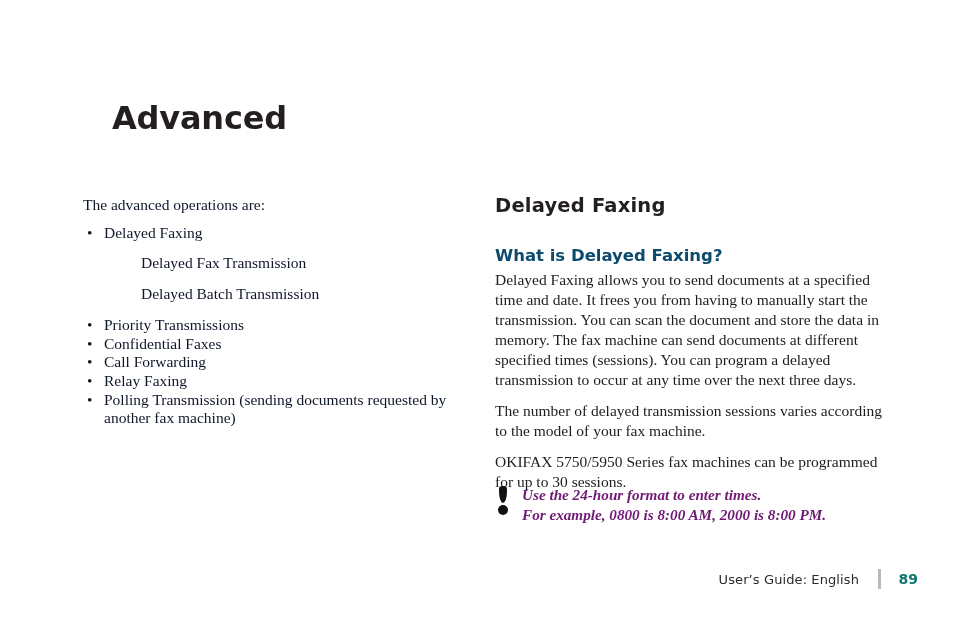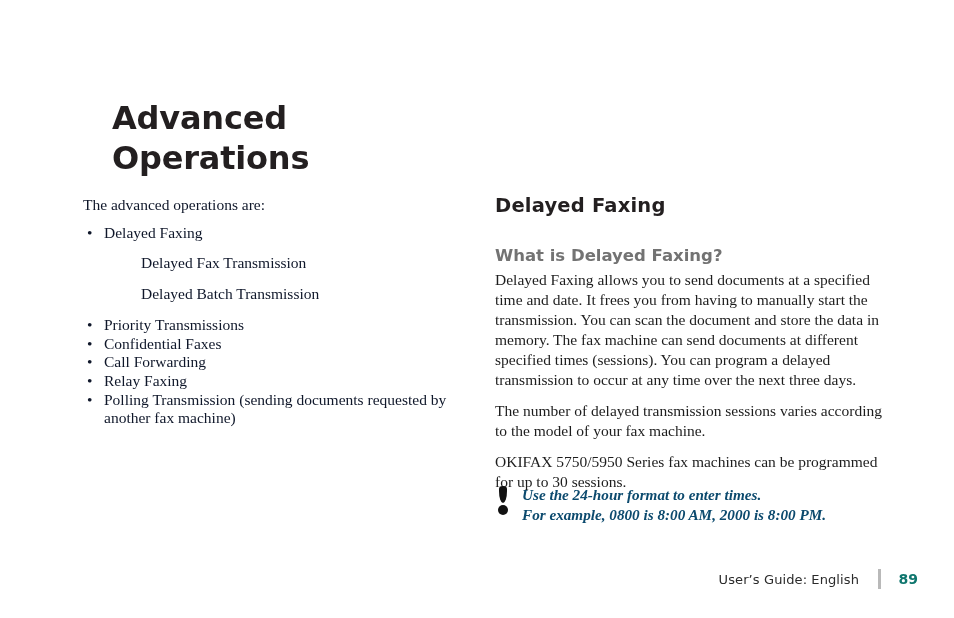--- a/index.html
+++ b/index.html
@@ -90,21 +90,21 @@
     line-height: 24px;
     color: #231f20;
     margin: 0 0 28px 0;
     letter-spacing: 0.2px;
   }
   .h-sub {
     font-family: "DejaVu Sans", sans-serif;
     font-weight: bold;
     font-size: 16.5px;
     line-height: 20px;
-    color: #737373;
+    color: #0c4a6e;
     margin: 0 0 4px 0;
   }
   .body-para {
     font-family: "Liberation Serif", serif;
     font-size: 15.5px;
     line-height: 20px;
     color: #1d1d1d;
     margin: 0 0 11px 0;
   }
   .body-para:last-child { margin-bottom: 0; }
@@ -142,21 +142,21 @@
     height: 10px;
     background: #111111;
     border-radius: 50%;
   }
   .note-text {
     font-family: "Liberation Serif", serif;
     font-weight: bold;
     font-style: italic;
     font-size: 15.2px;
     line-height: 19.5px;
-    color: #0c4a6e;
+    color: #701a75;
   }
   .note-text .nline { display: block; white-space: nowrap; }
 
   
   .footer {
     position: absolute;
     left: 0;
     top: 565px;
     width: 954px;
     height: 28px;
@@ -186,21 +186,20 @@
     text-align: right;
   }
 </style>
 </head>
 <body>
 
 <div class="page">
 
   <div class="chapter-title">
     <span class="line">Advanced</span>
-    <span class="line">Operations</span>
   </div>
 
   <div class="col-left">
     <p class="intro">The advanced operations are:</p>
 
     <ul class="bullet-list">
 
       <li>
         <span class="dot">•</span>
         <span>Delayed Faxing</span>

